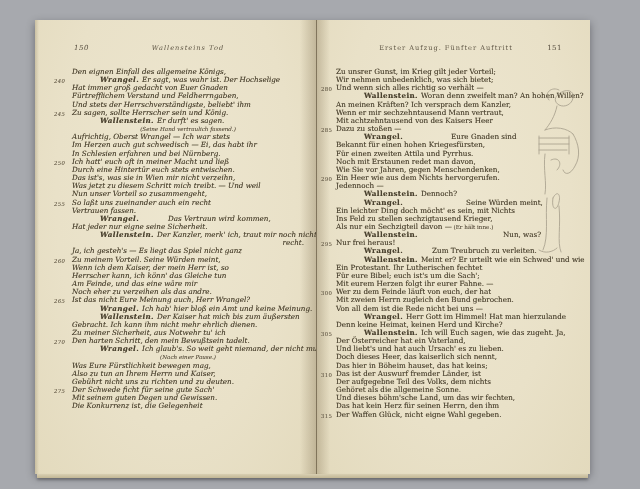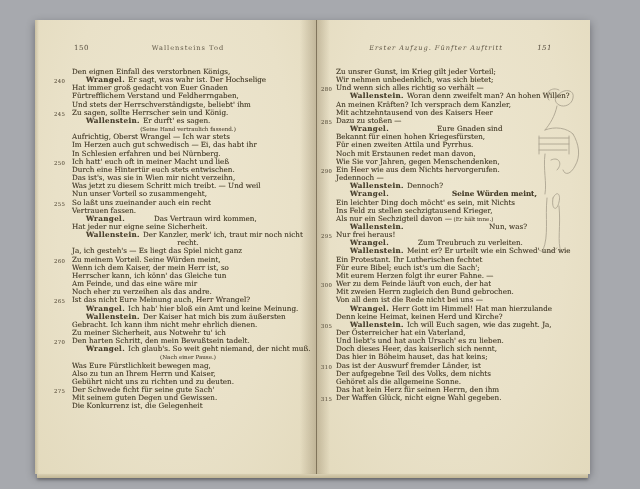--- a/index.html
+++ b/index.html
@@ -2,67 +2,67 @@
 <html><head>
 <meta charset="utf-8">
 <style>
   html,body{margin:0;padding:0;}
   .stage{position:relative;width:640px;height:489px;background:#a7a9ae;overflow:hidden;
          font-family:"DejaVu Serif","Liberation Serif",serif;}
   .book{position:absolute;left:35px;top:20px;width:555px;height:454px;display:flex;
         box-shadow:0 3px 8px rgba(35,35,42,.45);}
   .page{position:relative;height:100%;
         background:radial-gradient(ellipse at 50% 38%,#ede6cf 0%,#e9e1c8 60%,#e3dabd 100%);}
-  .page.pl{width:281px;}
+  .page.pl{width:281px;font-style:italic;}
   .page.pr{width:274px;}
   .page.pl::before{content:"";position:absolute;right:0;top:0;bottom:0;width:16px;
         background:linear-gradient(to right,rgba(110,92,60,0),rgba(110,92,60,.30));pointer-events:none;}
   .page.pr::before{content:"";position:absolute;left:0;top:0;bottom:0;width:14px;
         background:linear-gradient(to left,rgba(110,92,60,0),rgba(110,92,60,.30));pointer-events:none;}
   .page.pl::after{content:"";position:absolute;left:0;top:0;bottom:0;width:4px;
         background:linear-gradient(to right,rgba(120,105,70,.25),rgba(120,105,70,0));pointer-events:none;}
   .gutter{position:absolute;left:281px;top:0;width:1px;height:100%;background:rgba(75,62,40,.55);}
   .block-edge{position:absolute;left:37px;top:474px;width:551px;height:4px;
         background:linear-gradient(to bottom,#d8cfb2,#c2b795);box-shadow:0 2px 3px rgba(0,0,0,.28);}
   .hdr{position:absolute;top:24px;left:37px;width:232px;height:10px;text-align:center;
        font-size:6.6px;letter-spacing:1px;color:#5d5443;}
-  .page.pr .hdr{left:4px;font-style:italic;}
+  .page.pr .hdr{left:14px;}
   .pnum{position:absolute;top:0;font-size:7px;letter-spacing:.5px;color:#554c3d;}
   .pnum-l{left:2px;}
   .pnum-r{right:0;}
   .content{position:absolute;top:48px;left:37px;width:232px;color:#49412f;}
   .page.pr .content{left:20px;}
   .ln{position:relative;line-height:8.15px;font-size:7.2px;white-space:nowrap;
       text-shadow:0 0 .45px rgba(85,72,50,.55);}
   .num{position:absolute;left:-18px;top:1px;font-size:5.3px;letter-spacing:.4px;color:#6f6654;}
   .page.pr .num{left:-15px;}
-  .sp{font-weight:bold;letter-spacing:.35px;margin-left:14px;margin-right:3px;}
+  .sp{font-weight:bold;letter-spacing:.35px;margin-left:28px;margin-right:3px;}
   .vt.g1{padding-left:26px;}
   .vt.g2{padding-left:45px;}
-  .vt.g3{padding-left:60px;font-weight:bold;}
+  .vt.g3{padding-left:60px;}
   .vt.g4{padding-left:82px;}
   .ln.ctr{text-align:center;font-size:5.6px;color:#5e5545;}
-  .ln.rt{text-align:center;}
+  .ln.rt{text-align:right;}
   .dirw{font-size:5.6px;color:#5e5545;}
   .doodle{position:absolute;left:213px;top:66px;width:58px;height:172px;opacity:.6;}
   .doodle path{fill:none;stroke:#837c6c;stroke-width:.9;stroke-linecap:round;}
 </style>
 </head>
 <body>
 
 <div class="stage">
   <div class="book">
 
     <div class="page pl">
       <div class="hdr">
         <span class="pnum pnum-l">150</span>
         <span class="htitle">Wallensteins Tod</span>
       </div>
       <div class="content">
-          <div class="ln"><span class="vt">Den eignen Einfall des verstorbnen Königs,</span></div>
+          <div class="ln"><span class="vt">Den eignen Einfall des allgemeine Königs,</span></div>
           <div class="ln"><span class="num">240</span></div>
           <div class="ln"><span class="sp">Wrangel.</span><span class="vt">Er sagt, was wahr ist. Der Hochselige</span></div>
           <div class="ln"><span class="vt">Hat immer groß gedacht von Euer Gnaden</span></div>
           <div class="ln"><span class="vt">Fürtrefflichem Verstand und Feldherrngaben,</span></div>
           <div class="ln"><span class="vt">Und stets der Herrschverständigste, beliebt' ihm</span></div>
           <div class="ln"><span class="num">245</span><span class="vt">Zu sagen, sollte Herrscher sein und König.</span></div>
           <div class="ln"><span class="sp">Wallenstein.</span><span class="vt">Er durft' es sagen.</span></div>
           <div class="ln ctr"><span class="vt">(Seine Hand vertraulich fassend.)</span></div>
           <div class="ln"><span class="vt">Aufrichtig, Oberst Wrangel — Ich war stets</span></div>
           <div class="ln"><span class="vt">Im Herzen auch gut schwedisch — Ei, das habt ihr</span></div>
@@ -105,20 +105,21 @@
       <div class="hdr">
         <span class="htitle">Erster Aufzug. Fünfter Auftritt</span>
         <span class="pnum pnum-r">151</span>
       </div>
       <div class="content">
           <div class="ln"><span class="vt">Zu unsrer Gunst, im Krieg gilt jeder Vorteil;</span></div>
           <div class="ln"><span class="vt">Wir nehmen unbedenklich, was sich bietet;</span></div>
           <div class="ln"><span class="num">280</span><span class="vt">Und wenn sich alles richtig so verhält —</span></div>
           <div class="ln"><span class="sp">Wallenstein.</span><span class="vt">Woran denn zweifelt man? An hohen Willen?</span></div>
           <div class="ln"><span class="vt">An meinen Kräften? Ich versprach dem Kanzler,</span></div>
+          <div class="ln"><span class="vt">Wenn er mir sechzehntausend Mann vertraut,</span></div>
           <div class="ln"><span class="vt">Mit achtzehntausend von des Kaisers Heer</span></div>
           <div class="ln"><span class="num">285</span><span class="vt">Dazu zu stoßen —</span></div>
           <div class="ln"><span class="sp">Wrangel.</span><span class="vt g2">Eure Gnaden sind</span></div>
           <div class="ln"><span class="vt">Bekannt für einen hohen Kriegesfürsten,</span></div>
           <div class="ln"><span class="vt">Für einen zweiten Attila und Pyrrhus.</span></div>
           <div class="ln"><span class="vt">Noch mit Erstaunen redet man davon,</span></div>
           <div class="ln"><span class="vt">Wie Sie vor Jahren, gegen Menschendenken,</span></div>
           <div class="ln"><span class="num">290</span><span class="vt">Ein Heer wie aus dem Nichts hervorgerufen.</span></div>
           <div class="ln"><span class="vt">Jedennoch —</span></div>
           <div class="ln"><span class="sp">Wallenstein.</span><span class="vt">Dennoch?</span></div>
@@ -139,20 +140,21 @@
           <div class="ln"><span class="sp">Wrangel.</span><span class="vt">Herr Gott im Himmel! Hat man hierzulande</span></div>
           <div class="ln"><span class="vt">Denn keine Heimat, keinen Herd und Kirche?</span></div>
           <div class="ln"><span class="num">305</span><span class="sp">Wallenstein.</span><span class="vt">Ich will Euch sagen, wie das zugeht. Ja,</span></div>
           <div class="ln"><span class="vt">Der Österreicher hat ein Vaterland,</span></div>
           <div class="ln"><span class="vt">Und liebt's und hat auch Ursach' es zu lieben.</span></div>
           <div class="ln"><span class="vt">Doch dieses Heer, das kaiserlich sich nennt,</span></div>
           <div class="ln"><span class="vt">Das hier in Böheim hauset, das hat keins;</span></div>
           <div class="ln"><span class="num">310</span><span class="vt">Das ist der Auswurf fremder Länder, ist</span></div>
           <div class="ln"><span class="vt">Der aufgegebne Teil des Volks, dem nichts</span></div>
           <div class="ln"><span class="vt">Gehöret als die allgemeine Sonne.</span></div>
+          <div class="ln"><span class="vt">Und dieses böhm'sche Land, um das wir fechten,</span></div>
           <div class="ln"><span class="vt">Das hat kein Herz für seinen Herrn, den ihm</span></div>
           <div class="ln"><span class="num">315</span><span class="vt">Der Waffen Glück, nicht eigne Wahl gegeben.</span></div>
         </div>
       <svg class="doodle" viewBox="0 0 58 172">
         <path d="M30,8 C36,2 46,4 44,12 C43,18 36,22 30,19 C25,16 25,11 30,8"></path>
         <path d="M20,14 C14,7 23,0 30,4"></path>
         <path d="M28,20 C26,30 21,38 16,44"></path>
         <path d="M16,44 C26,40 38,42 44,48"></path>
         <path d="M10,50 L10,68 M40,50 L40,68"></path>
         <path d="M10,52 L40,52 M10,58 L40,58 M10,64 L38,64"></path>

